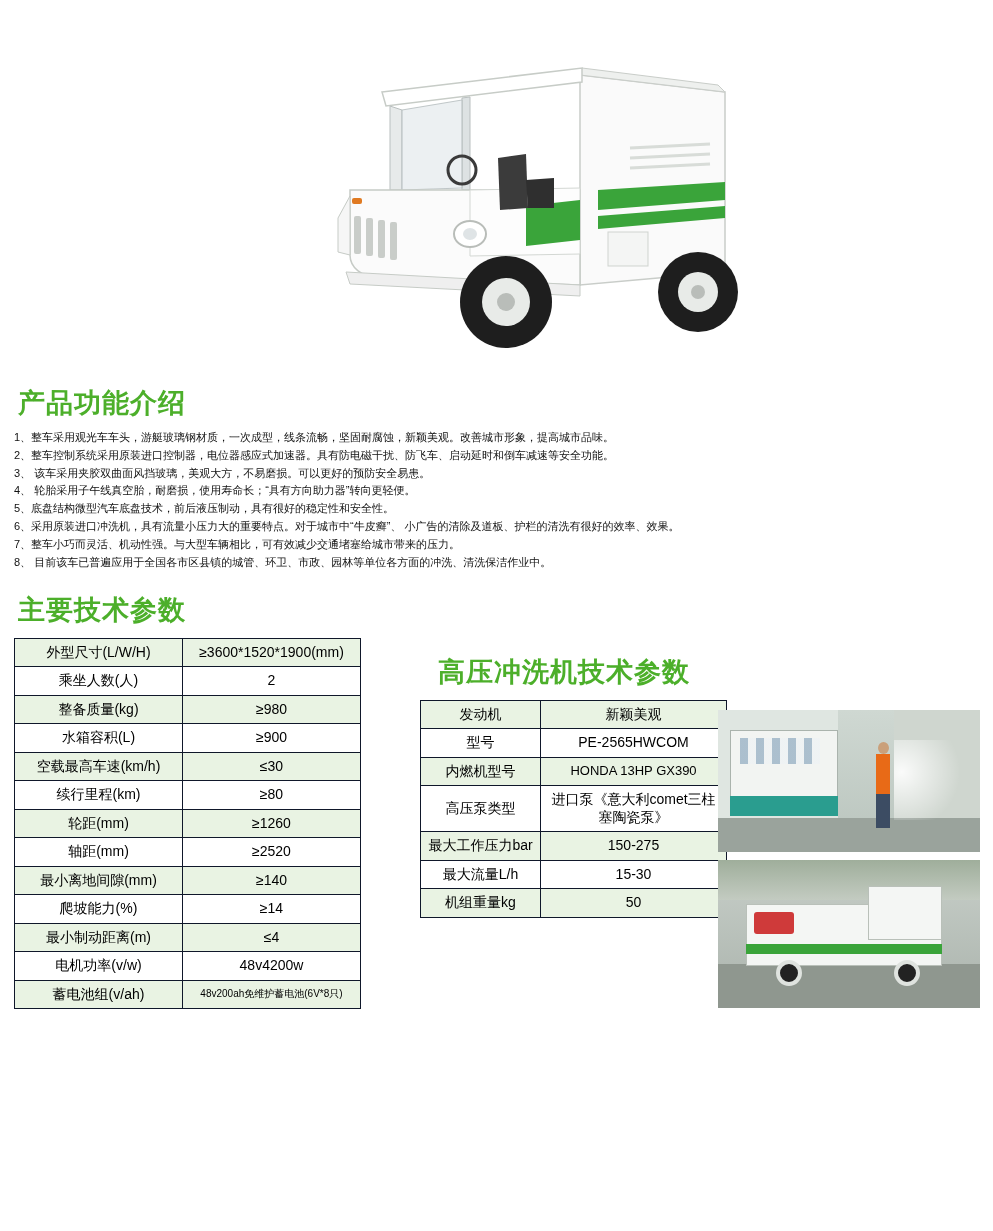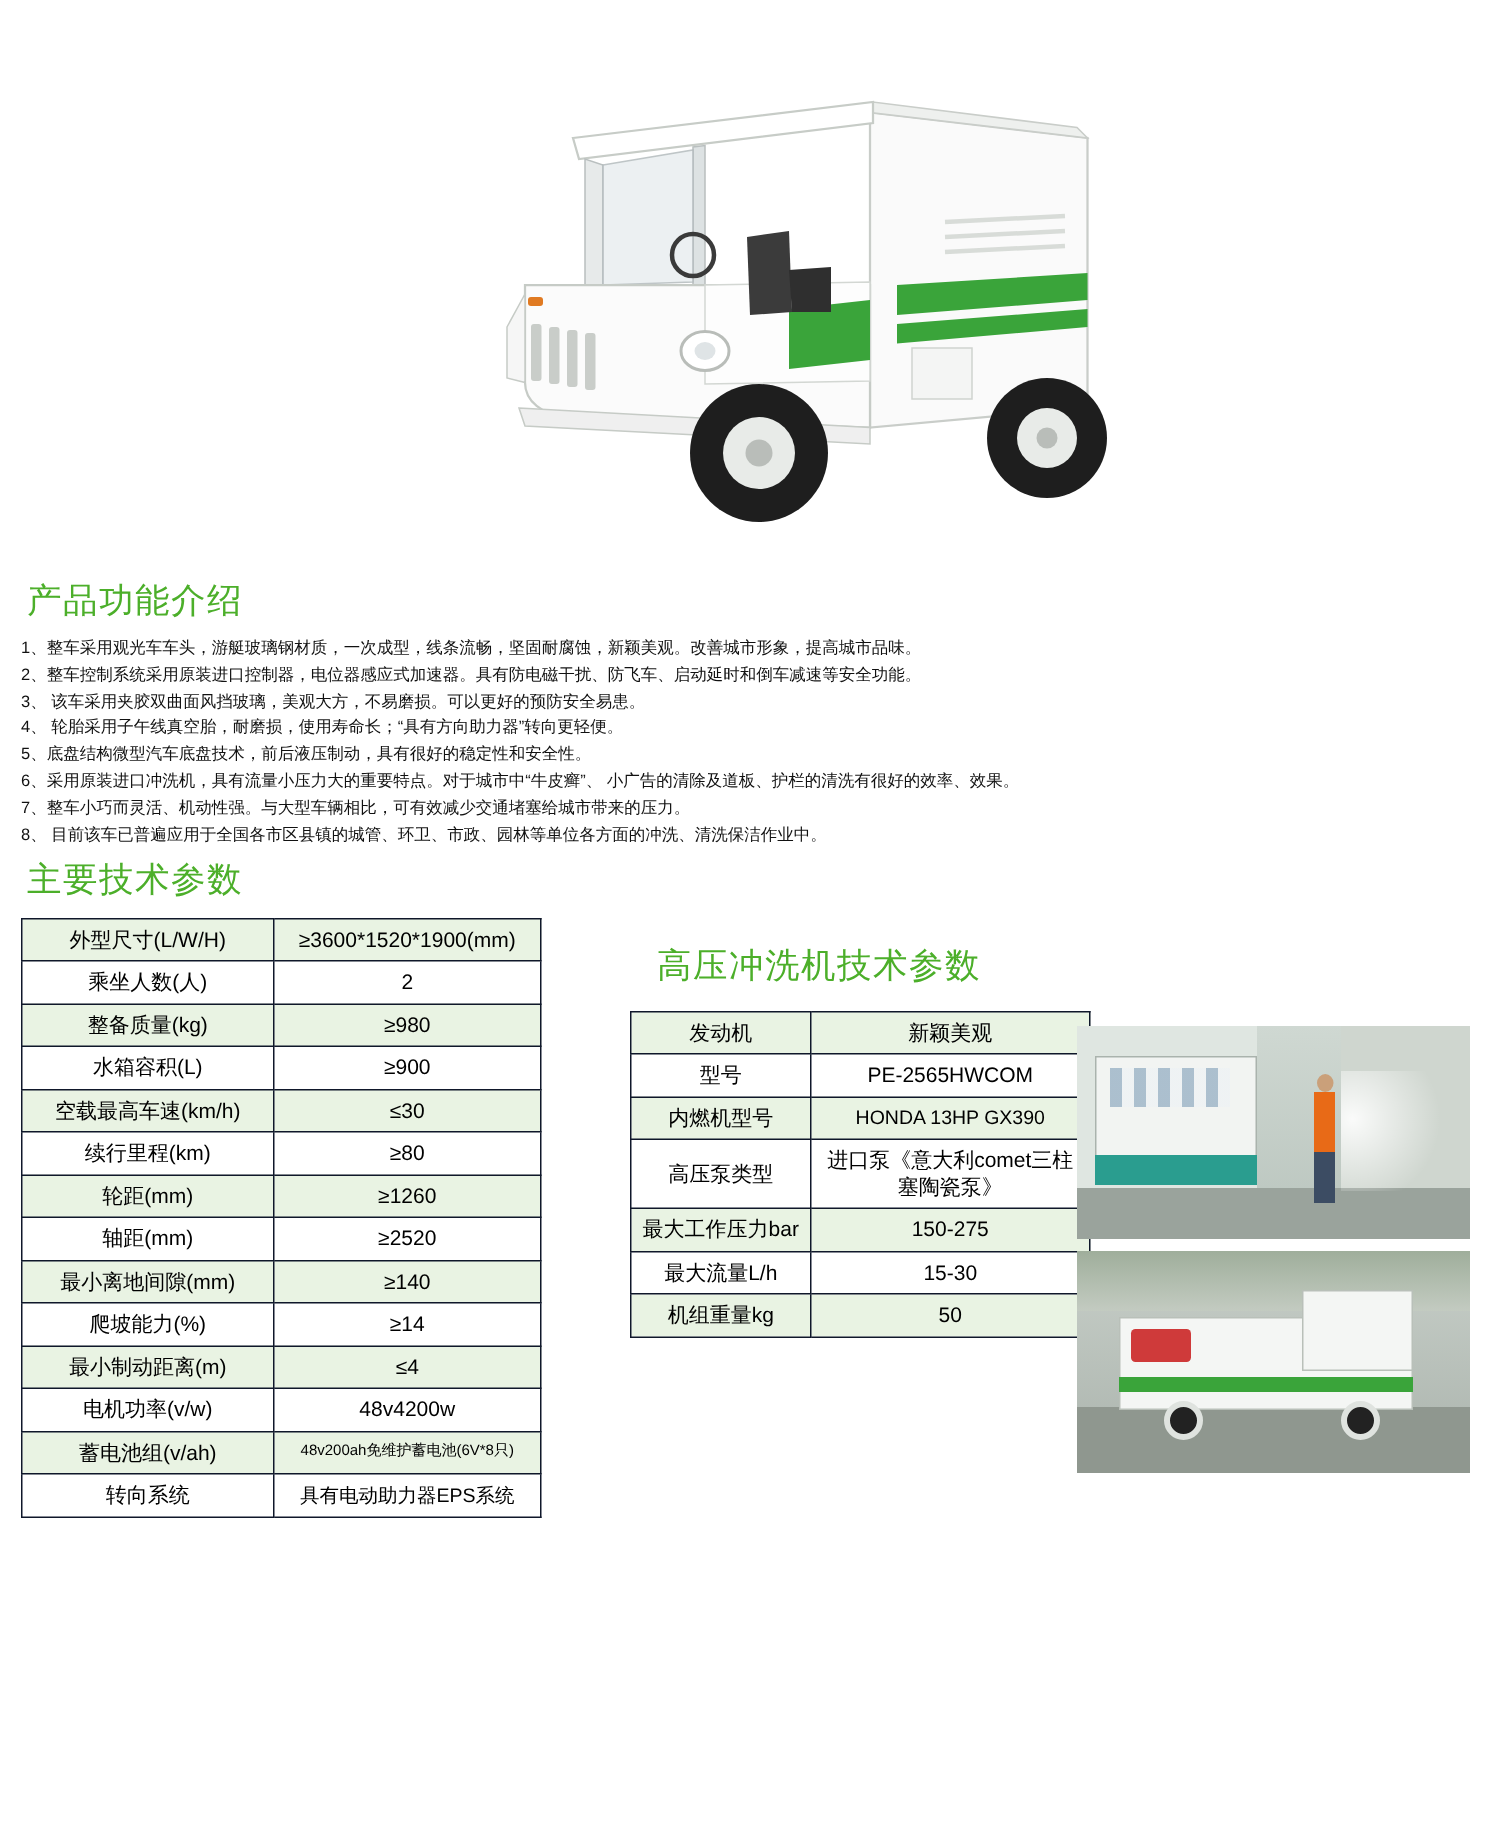--- a/index.html
+++ b/index.html
@@ -25,22 +25,22 @@
     position: absolute;
     left: 330px;
     top: 40px;
     width: 430px;
     height: 320px;
   }
 
   
   .sec-title {
     color: #4caf2a;
-    font-size: 23px;
-    font-weight: normal;
+    font-size: 27px;
+    font-weight: bold;
     letter-spacing: 1px;
     margin: 0 0 8px 18px;
   }
 
   
   .features {
     margin: 0 16px 0 14px;
     font-size: 11px;
     line-height: 1.62;
     color: #111;
@@ -183,21 +183,21 @@
   <p>1、整车采用观光车车头，游艇玻璃钢材质，一次成型，线条流畅，坚固耐腐蚀，新颖美观。改善城市形象，提高城市品味。</p>
   <p>2、整车控制系统采用原装进口控制器，电位器感应式加速器。具有防电磁干扰、防飞车、启动延时和倒车减速等安全功能。</p>
   <p>3、 该车采用夹胶双曲面风挡玻璃，美观大方，不易磨损。可以更好的预防安全易患。</p>
   <p>4、 轮胎采用子午线真空胎，耐磨损，使用寿命长；“具有方向助力器”转向更轻便。</p>
   <p>5、底盘结构微型汽车底盘技术，前后液压制动，具有很好的稳定性和安全性。</p>
   <p>6、采用原装进口冲洗机，具有流量小压力大的重要特点。对于城市中“牛皮癣”、 小广告的清除及道板、护栏的清洗有很好的效率、效果。</p>
   <p>7、整车小巧而灵活、机动性强。与大型车辆相比，可有效减少交通堵塞给城市带来的压力。</p>
   <p>8、 目前该车已普遍应用于全国各市区县镇的城管、环卫、市政、园林等单位各方面的冲洗、清洗保洁作业中。</p>
 </div>
 
-<h2 class="sec-title" style="margin-top:4px;">主要技术参数</h2>
+<h2 class="sec-title" style="margin-top:20px;">主要技术参数</h2>
 
 <div class="spec-area" style="height:460px;">
 
   <table class="spec" id="main-spec">
     <tbody>
         <tr>
       <td class="k">外型尺寸(L/W/H)</td>
       <td class="v">≥3600*1520*1900(mm)</td>
     </tr>
     <tr>
@@ -240,24 +240,20 @@
       <td class="k">最小制动距离(m)</td>
       <td class="v">≤4</td>
     </tr>
     <tr>
       <td class="k">电机功率(v/w)</td>
       <td class="v">48v4200w</td>
     </tr>
     <tr>
       <td class="k">蓄电池组(v/ah)</td>
       <td class="v" style="font-size:10px;">48v200ah免维护蓄电池(6V*8只)</td>
-    </tr>
-    <tr>
-      <td class="k">转向系统</td>
-      <td class="v" style="font-size:13px;">具有电动助力器EPS系统</td>
     </tr>
   </tbody>
     </table>
 
   <h2 class="sec-title pump-title">高压冲洗机技术参数</h2>
 
   <table class="spec" id="pump-spec">
     <tbody>
         <tr>
       <td class="k">发动机</td>

